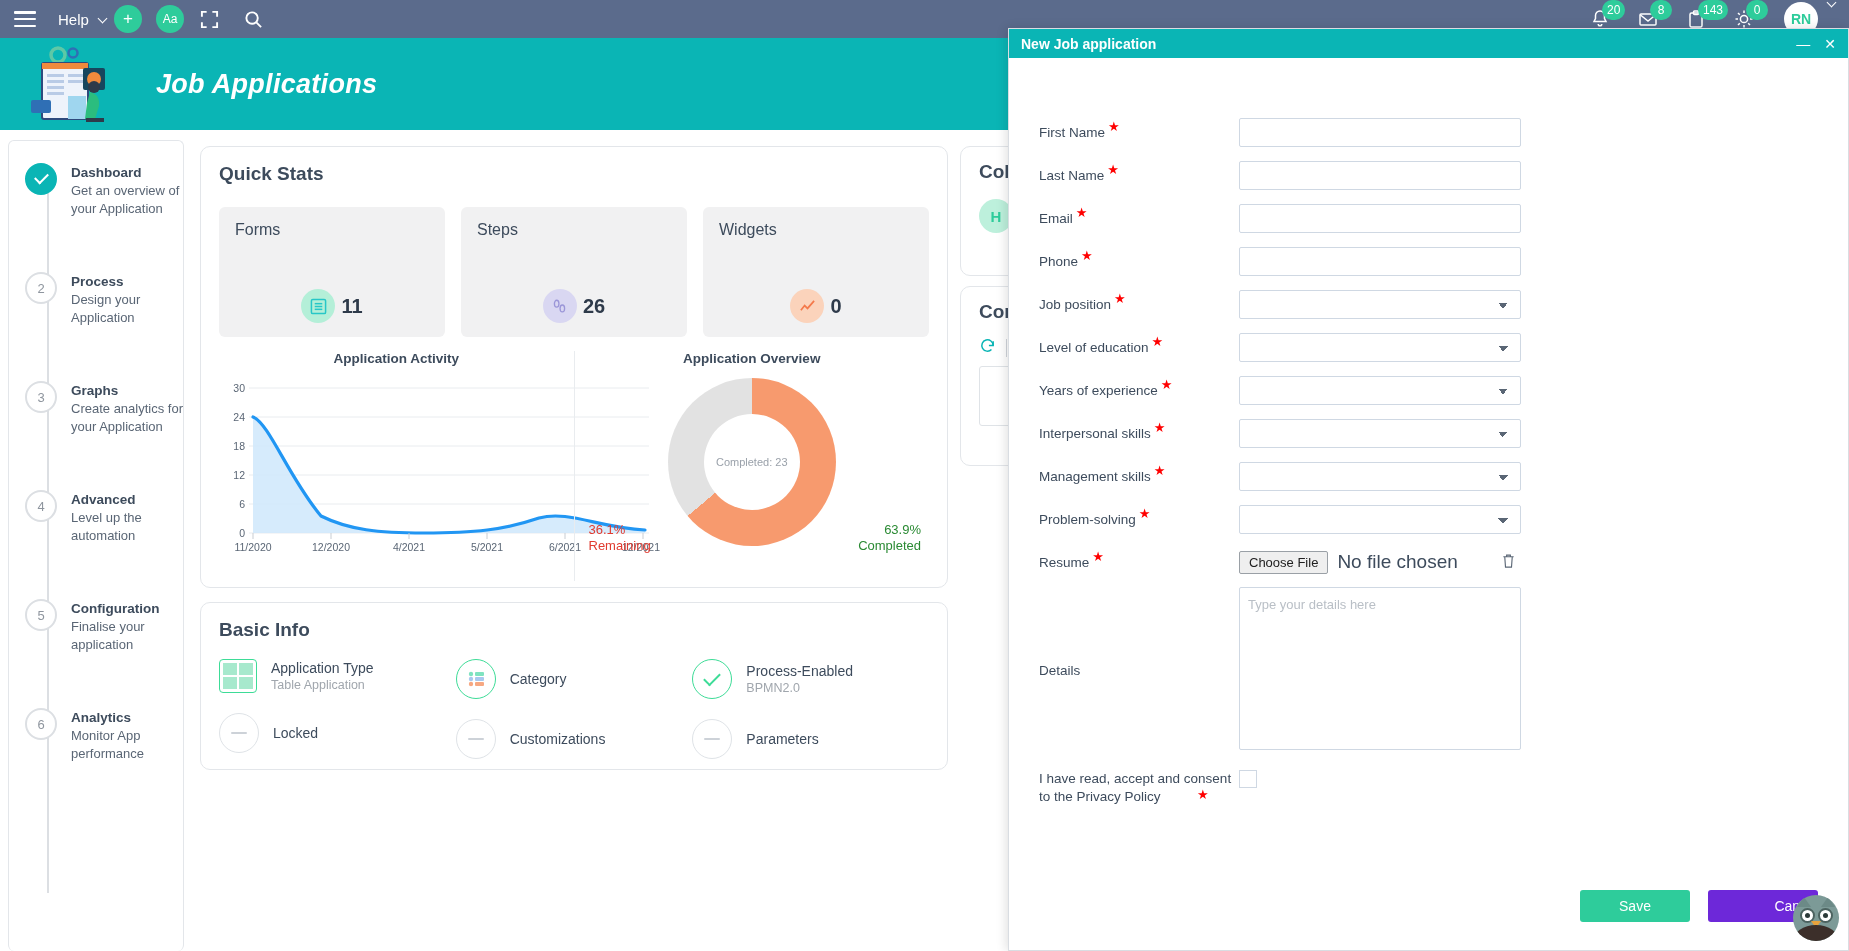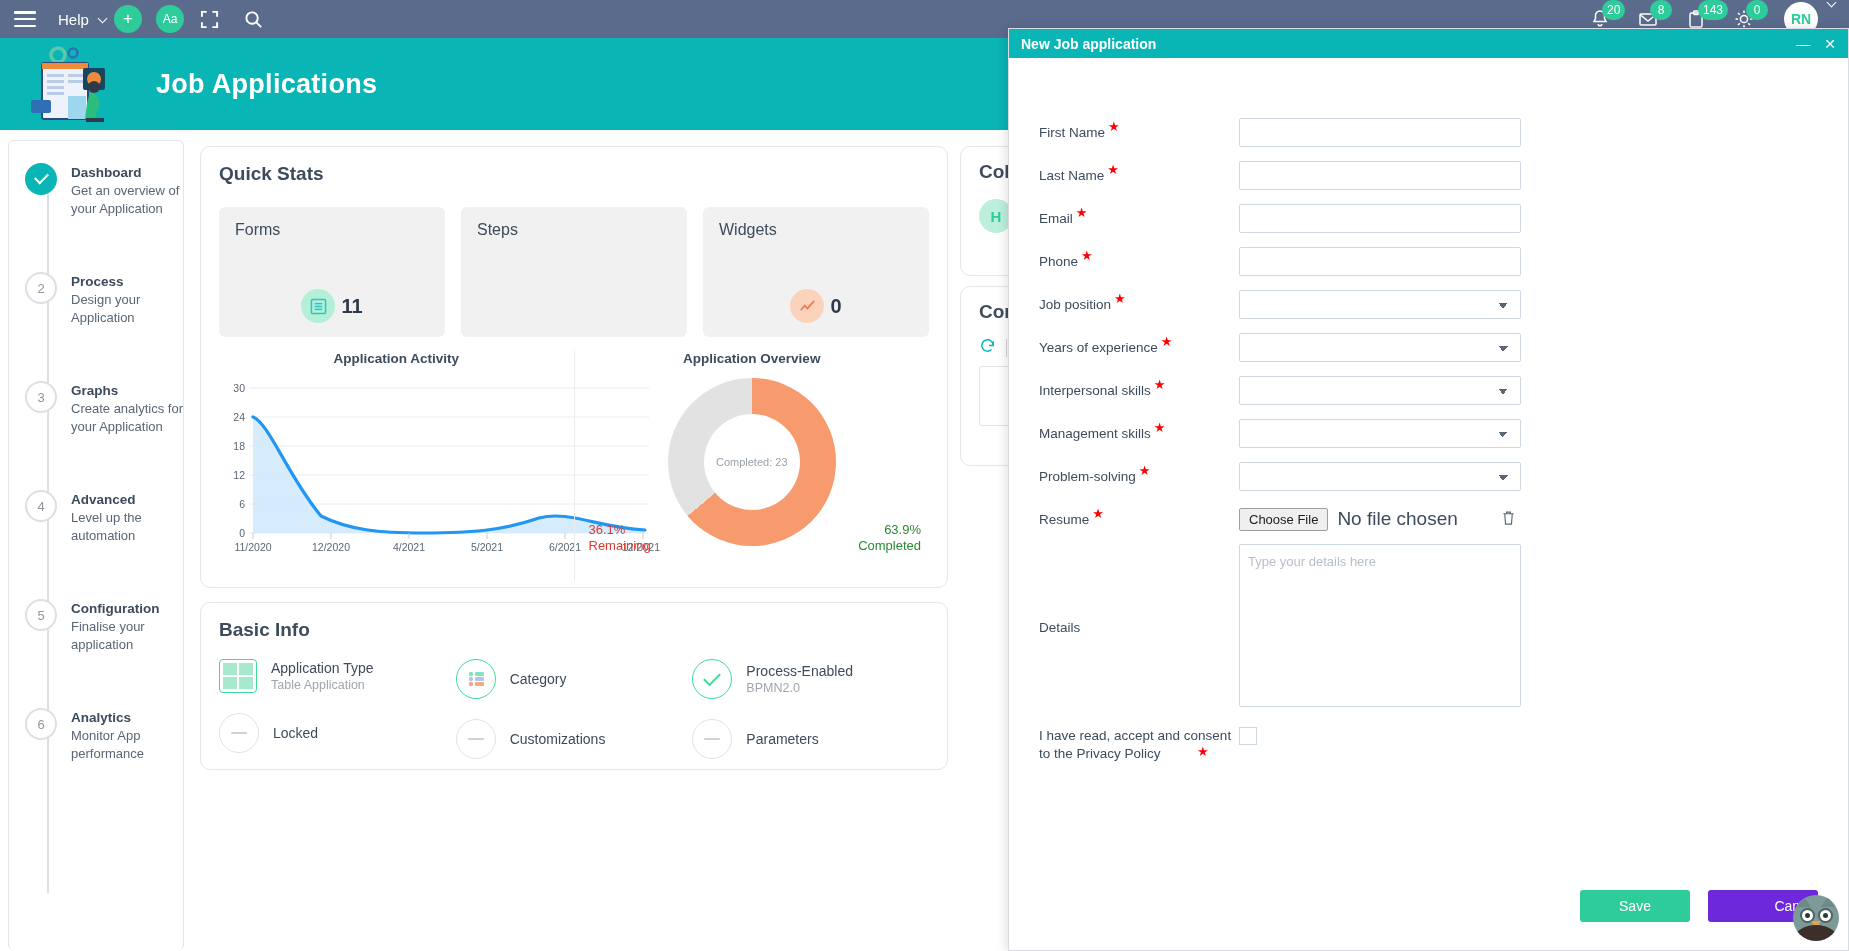--- a/index.html
+++ b/index.html
@@ -42,21 +42,21 @@
     font-size: 14px; font-weight: bold; display: flex; align-items: center;
     justify-content: center;
   }
 
   
   .banner {
     position: absolute; top: 38px; left: 0; width: 1849px; height: 92px;
     background: #0ab5b5; display: flex; align-items: center; padding-left: 28px;
   }
   .banner-art { width: 100px; height: 76px; position: relative; margin-right: 28px; }
-  .banner h1 { color: #fff; font-size: 27px; font-weight: bold; letter-spacing: .3px; }
+  .banner h1 { color: #fff; font-size: 27px; font-weight: bold; letter-spacing: .3px; font-style: italic; }
 
   
   .sidebar {
     position: absolute; top: 140px; left: 8px; width: 176px; height: 811px;
     background: #fff; border: 1px solid #e3e6ea; border-radius: 6px;
     border-bottom: none; padding-top: 22px; overflow: hidden;
   }
   .steps { position: relative; padding-left: 12px; }
   .step-line {
     position: absolute; left: 38px; top: 30px; width: 2px; height: 700px;
@@ -427,20 +427,29 @@
                 <line x1="5" y1="9" x2="13" y2="9" stroke="#27c7c7" stroke-width="1.6"></line>
                 <line x1="5" y1="12" x2="13" y2="12" stroke="#27c7c7" stroke-width="1.6"></line>
               </svg>
             </div>
             <div class="stat-num">11</div>
           </div>
         </div>
 
         <div class="stat-box">
           <div class="stat-label">Steps</div>
+          <div class="stat-value-row">
+            <div class="stat-ico" style="background:#d9d7f2;color:#9b96d8;">
+              <svg width="17" height="17" viewBox="0 0 18 18">
+                <ellipse cx="6" cy="6" rx="2.4" ry="3.6" fill="none" stroke="#9b96d8" stroke-width="1.4"></ellipse>
+                <ellipse cx="12" cy="11" rx="2.4" ry="3.6" fill="none" stroke="#9b96d8" stroke-width="1.4"></ellipse>
+              </svg>
+            </div>
+            <div class="stat-num">26</div>
+          </div>
         </div>
 
         <div class="stat-box">
           <div class="stat-label">Widgets</div>
           <div class="stat-value-row">
             <div class="stat-ico" style="background:#fbd3bb;color:#f4794a;">
               <svg width="17" height="17" viewBox="0 0 18 18">
                 <polyline points="2,13 6,8 9,11 16,3" fill="none" stroke="#f4794a" stroke-width="1.8"></polyline>
               </svg>
             </div>
@@ -657,20 +666,28 @@
 
       <div class="frow">
         <div class="flabel">
           <span>Job position</span><span class="req">★</span>
         </div>
         <div class="fctl">
           <select class="inp"><option></option></select>
         </div>
       </div>
 
+      <div class="frow">
+        <div class="flabel">
+          <span>Level of education</span><span class="req">★</span>
+        </div>
+        <div class="fctl">
+          <select class="inp"><option></option></select>
+        </div>
+      </div>
 
       <div class="frow">
         <div class="flabel">
           <span>Years of experience</span><span class="req">★</span>
         </div>
         <div class="fctl">
           <select class="inp"><option></option></select>
         </div>
       </div>
 

